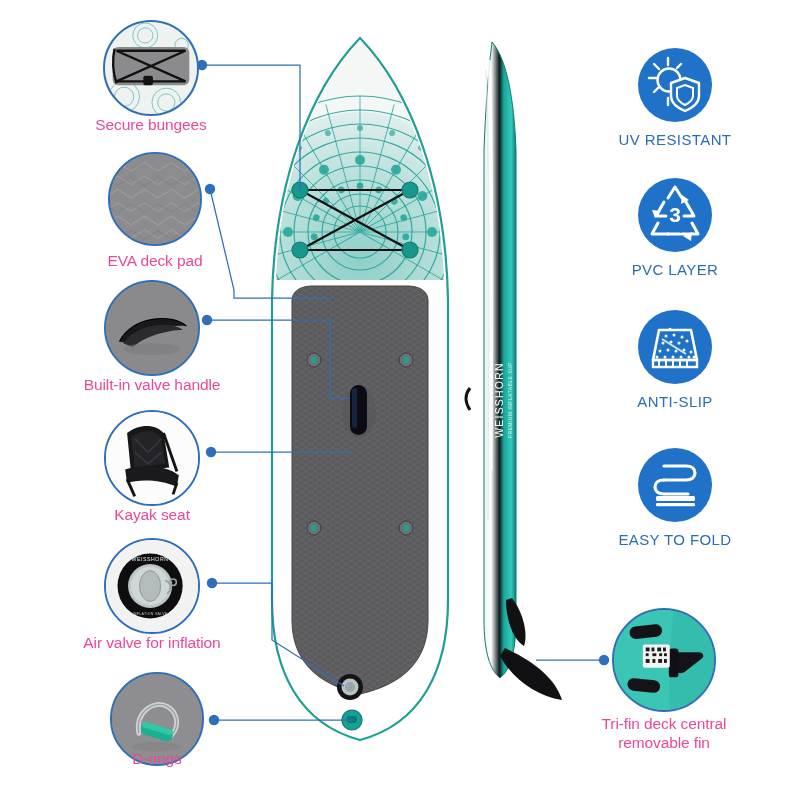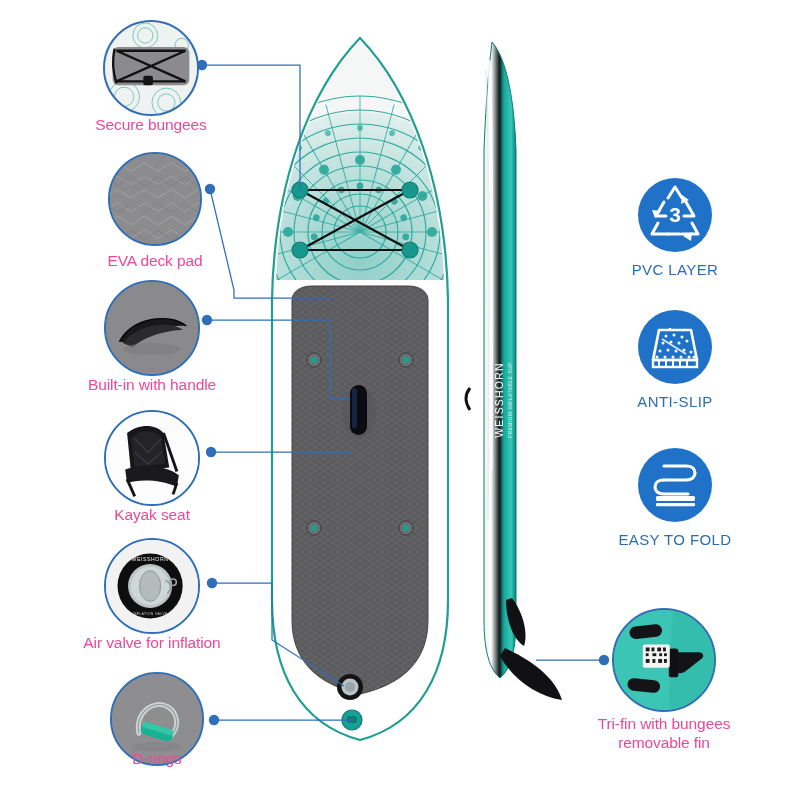--- a/index.html
+++ b/index.html
@@ -337,21 +337,21 @@
   <div class="callout" style="left:104px;top:280px;">
     <div class="bubble" style="width:96px;height:96px;">
       <svg class="art" viewBox="0 0 96 96">
         <rect width="96" height="96" fill="#8a8a8c"></rect>
         <path d="M14,62 C28,36 68,32 84,46 C72,44 44,50 30,66 Z" fill="#19191b"></path>
         <path d="M18,64 C32,44 66,40 80,50 C66,50 40,56 28,68 Z" fill="#2b2b2e"></path>
         <path d="M14,62 C28,36 68,32 84,46" fill="none" stroke="#000" stroke-width="1.2"></path>
         <ellipse cx="48" cy="70" rx="30" ry="6" fill="#7b7b7d" opacity="0.6"></ellipse>
       </svg>
     </div>
-    <div class="cap" style="left:-62px;top:96px;width:220px;">Built-in with handle</div>
+    <div class="cap" style="left:-62px;top:96px;width:220px;">Built-in valve handle</div>
   </div>
 
   <div class="callout" style="left:104px;top:410px;">
     <div class="bubble" style="width:96px;height:96px;background:#fbfbfb;">
       <svg class="art" viewBox="0 0 96 96">
         <rect width="96" height="96" fill="#fcfcfc"></rect>
         <path d="M22,22 C34,12 52,12 60,22 L66,58 L26,62 Z" fill="#17171a"></path>
         <path d="M26,26 C36,18 50,18 57,26 L62,54 L30,58 Z" fill="#242428"></path>
         <g stroke="#3a3a40" stroke-width="1.4" fill="none">
           <path d="M30,28 L44,42 L58,28"></path>
@@ -420,25 +420,43 @@
           <rect x="47" y="45" width="3" height="3"></rect>
             <rect x="52" y="45" width="3" height="3"></rect>
           <rect x="33" y="51" width="4" height="4"></rect>
             <rect x="40" y="51" width="3" height="4"></rect>
           <rect x="46" y="51" width="4" height="4"></rect>
             <rect x="52" y="51" width="3" height="4"></rect>
         </g>
       </svg>
     </div>
     <div class="cap" style="left:-30px;top:106px;width:164px;line-height:1.25;">
-      <span>Tri-fin with bungees</span><br>
+      <span>Tri-fin deck central</span><br>
       <span>removable fin</span>
     </div>
   </div>
 
+  <div class="feature" style="left:600px;top:48px;width:150px;">
+    <div class="disc">
+      <svg width="74" height="74" viewBox="0 0 74 74">
+        <g stroke="#ffffff" stroke-width="2.4" stroke-linecap="round" fill="none">
+          <line x1="30" y1="10" x2="30" y2="17"></line>
+          <line x1="16" y1="16" x2="21" y2="21"></line>
+          <line x1="11" y1="30" x2="18" y2="30"></line>
+          <line x1="16" y1="44" x2="21" y2="39"></line>
+          <line x1="30" y1="50" x2="30" y2="57"></line>
+          <line x1="43" y1="16" x2="39" y2="20"></line>
+        </g>
+        <circle cx="31" cy="32" r="11.5" fill="none" stroke="#ffffff" stroke-width="2.4"></circle>
+        <path d="M47,30 L61,35 L61,48 C61,55 54,60 47,63 C40,60 33,55 33,48 L33,35 Z" fill="#1f72c8" stroke="#ffffff" stroke-width="2.4" stroke-linejoin="round"></path>
+        <path d="M47,37 L55,40 L55,48 C55,52 51,55 47,57 C43,55 39,52 39,48 L39,40 Z" fill="none" stroke="#ffffff" stroke-width="2"></path>
+      </svg>
+    </div>
+    <div class="flabel">UV RESISTANT</div>
+  </div>
 
   <div class="feature" style="left:600px;top:178px;width:150px;">
     <div class="disc">
       <svg width="74" height="74" viewBox="0 0 74 74">
         <g fill="none" stroke="#ffffff" stroke-width="3" stroke-linecap="round" stroke-linejoin="round">
           <path d="M30,20 L37,9 L44,20"></path>
           <path d="M48,24 L56,38 L46,38"></path>
           <path d="M26,24 L18,38 L28,38"></path>
           <path d="M20,45 L14,56 L30,56"></path>
           <path d="M54,45 L60,56 L44,56"></path>

